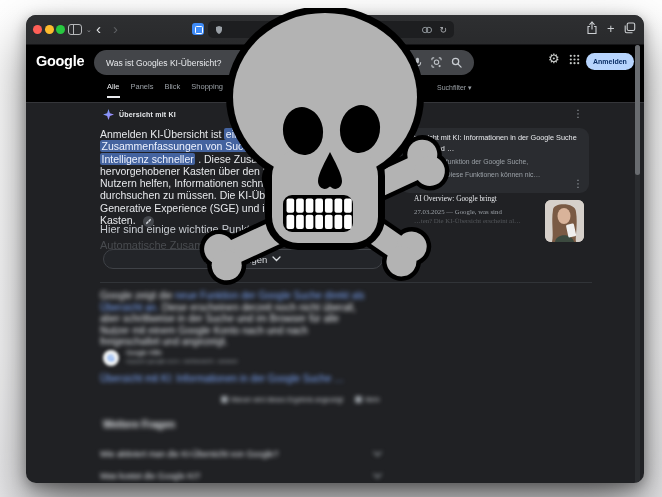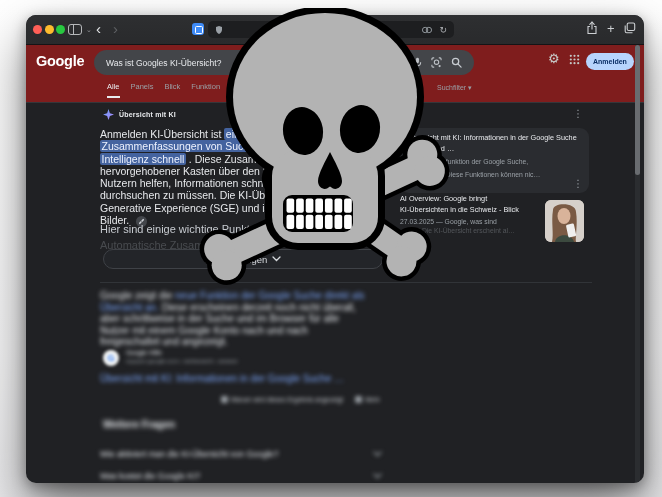--- a/index.html
+++ b/index.html
@@ -21,21 +21,21 @@
   .tb-chev{position:absolute;top:11px;font-size:7px;color:#8f9194;}
   .nav-arrow{position:absolute;top:4px;font-size:15px;line-height:20px;}
   .ext-icon{position:absolute;left:166px;top:8px;width:12px;height:12px;border-radius:3px;background:#3e8bf8;}
   .ext-icon::before{content:"";position:absolute;left:3px;top:3px;width:6px;height:6px;border:1.3px solid #fff;border-radius:1.5px;}
   .urlbar{position:absolute;left:182px;top:6px;width:246px;height:17px;border-radius:5px;background:#1d1e20;
     display:flex;align-items:center;padding:0 7px;}
   .urlbar svg{flex:0 0 auto;}
   .urlspacer{flex:1;}
   .tb-right{position:absolute;top:6px;display:flex;align-items:center;gap:9px;left:560px;color:#cdd0d3;}
   
-  .gheader{position:absolute;left:0;top:30px;width:100%;height:58px;border-bottom:1px solid #35363a;background:#7f1d1d;text-decoration:underline;}
+  .gheader{position:absolute;left:0;top:30px;width:100%;height:58px;border-bottom:1px solid #35363a;background:#000000;text-decoration:underline;}
   .glogo{position:absolute;left:10px;top:8px;font-size:14.5px;font-weight:700;letter-spacing:-.3px;color:#fff;}
   .spill{position:absolute;left:68px;top:5px;width:380px;height:25px;border-radius:13px;background:#434549;
     display:flex;align-items:center;padding:0 12px;gap:9px;}
   .squery{flex:1;font-size:8.5px;color:#e8eaed;white-space:nowrap;overflow:hidden;}
   .gear{position:absolute;left:522px;top:7px;font-size:13px;color:#c8cbc9;line-height:13px;}
   .ggrid{position:absolute;left:543px;top:9px;}
   .signin{position:absolute;left:560px;top:8px;height:17px;border-radius:9px;background:#b7d4fd;color:#0a2e65;
     font-size:7px;font-weight:700;line-height:17px;padding:0 7px;}
   .tabsrow{position:absolute;left:81px;top:37px;display:flex;gap:11px;}
   .tab{font-size:7.5px;color:#9aa0a6;padding-bottom:5px;}
@@ -54,21 +54,21 @@
     background:#43464b;margin-left:4px;vertical-align:-2px;}
   .subline{position:absolute;left:74px;top:208px;font-size:11px;color:#c7cbd0;white-space:nowrap;}
   .fadeline{position:absolute;left:74px;top:224px;font-size:11px;color:#9aa0a6;opacity:.32;white-space:nowrap;}
   .morebtn{position:absolute;left:77px;top:234px;width:280px;height:20px;border-radius:10px;border:1px solid #3f4247;
     background:#232529;color:#d7dade;font-size:9.5px;display:flex;align-items:center;justify-content:center;gap:5px;}
   .hdivider{position:absolute;left:74px;top:267px;width:492px;height:1px;background:#313438;}
   
   .card1{position:absolute;left:374px;top:113px;width:189px;height:65px;border-radius:9px;background:#2a2c30;padding:5px 8px;}
   .c-title{font-size:7.3px;line-height:10.5px;color:#e8eaed;white-space:nowrap;overflow:hidden;}
   .c-snip{font-size:6.8px;line-height:10px;color:#9aa0a6;margin-top:3px;white-space:nowrap;overflow:hidden;}
-  .card2{position:absolute;left:374px;top:179px;width:136px;}
+  .card2{position:absolute;left:388px;top:179px;width:136px;font-family:Liberation Serif, serif;}
   .c2-meta{font-size:6.8px;color:#9aa0a6;margin-top:3px;white-space:nowrap;}
   .c2-faded{font-size:6.8px;color:#9aa0a6;opacity:.4;margin-top:2px;white-space:nowrap;}
   .thumb{position:absolute;left:519px;top:185px;width:39px;height:42px;border-radius:6px;overflow:hidden;background:#cfc9c4;}
   
   .sc-track{position:absolute;left:609px;top:30px;width:5px;height:438px;background:#2b2d30;border-radius:3px;}
   .sc-thumb{position:absolute;left:609px;top:30px;width:5px;height:130px;background:#696c70;border-radius:3px;}
   
   .blurpara{position:absolute;left:74px;top:275px;width:306px;font-size:10px;line-height:11.6px;color:#dfe2e6;
     filter:blur(2.3px);white-space:nowrap;}
   .blink{color:#7aa3f5;}
@@ -170,21 +170,21 @@
             <circle cx="1.8" cy="9.2" r="1.1"></circle>
             <circle cx="5.5" cy="9.2" r="1.1"></circle>
             <circle cx="9.2" cy="9.2" r="1.1"></circle>
           </g>
         </svg>
       <span class="signin">Anmelden</span>
       <div class="tabsrow" id="tabsrow">
           <span class="tab active">Alle</span>
           <span class="tab">Panels</span>
           <span class="tab">Blick</span>
-          <span class="tab">Funktion</span>
+          <span class="tab">Shopping</span>
           <span class="tab">K</span>
         </div>
       <span class="suchfilter">Suchfilter ▾</span>
     </div>
 
     <div class="ailabel">
       <svg width="11" height="11" viewBox="0 0 12 12">
           <defs>
             <linearGradient id="sg" x1="0" y1="0" x2="1" y2="1">
               <stop offset="0" stop-color="#669df6"></stop>
@@ -193,26 +193,26 @@
           </defs>
           <path d="M6 0 L7.5 4.5 L12 6 L7.5 7.5 L6 12 L4.5 7.5 L0 6 L4.5 4.5 Z" fill="url(#sg)"></path>
         </svg>
       <span>Übersicht mit KI</span>
     </div>
     <span class="kebab k1">⋮</span>
 
     <div class="para" id="ai-para">
         <div class="pline"><span>Anmelden KI-Übersicht ist </span><span class="hl">eine Funktion,</span></div>
         <div class="pline"><span class="hl">Zusammenfassungen von Suchergebnissen</span></div>
-        <div class="pline"><span class="hl">Intelligenz schnell</span><span> . Diese Zusammenfas</span></div>
+        <div class="pline"><span class="hl">Intelligenz schneller</span><span> . Diese Zusammenfas</span></div>
         <div class="pline"><span>hervorgehobener Kasten über den Suchergeb</span></div>
         <div class="pline"><span>Nutzern helfen, Informationen schneller zu f</span></div>
         <div class="pline"><span>durchsuchen zu müssen. Die KI-Übersicht</span></div>
         <div class="pline"><span>Generative Experience (SGE) und ist ein</span></div>
-        <div class="pline"><span>Bilder.</span>
+        <div class="pline"><span>Kasten.</span>
   <span class="chip">
             <svg width="9" height="9" viewBox="0 0 12 12">
               <g transform="rotate(45,6,6)" fill="#c9cdd2">
                 <rect x="4.9" y="1.6" width="2.2" height="4.2" rx="1.1"></rect>
                 <rect x="4.9" y="6.2" width="2.2" height="4.2" rx="1.1"></rect>
               </g>
             </svg>
           </span>
 </div>
       </div>
@@ -229,21 +229,20 @@
     <div class="card1">
       <div class="c-title">Übersicht mit KI: Informationen in der Google Suche</div>
       <div class="c-title">schnell und …</div>
       <div class="c-snip">ist eine Kernfunktion der Google Suche,</div>
       <div class="c-snip">dge Panels. Diese Funktionen können nic…</div>
     </div>
     <span class="kebab k2">⋮</span>
 
     <div class="card2">
       <div class="c-title">AI Overview: Google bringt</div>
-      <div class="c-title">KI-Übersichten in die Schweiz - Blick</div>
       <div class="c2-meta">27.03.2025 — Google, was sind</div>
       <div class="c2-faded">…ten? Die KI-Übersicht erscheint al…</div>
     </div>
     <div class="thumb">
       <svg width="39" height="42" viewBox="0 0 39 42">
           <rect width="39" height="42" fill="#d6d0ca"></rect>
           <path d="M8 10 C8 2 31 2 31 12 C33 24 30 38 31 42 L7 42 C9 34 6 22 8 10 Z" fill="#7a5a44"></path>
           <ellipse cx="19" cy="16" rx="6.5" ry="8" fill="#d9b39a"></ellipse>
           <path d="M10 42 C11 33 27 33 29 42 Z" fill="#3c4a3f"></path>
           <rect x="22" y="24" width="8" height="13" rx="1.5" fill="#f0efee" transform="rotate(-12 26 30)"></rect>

